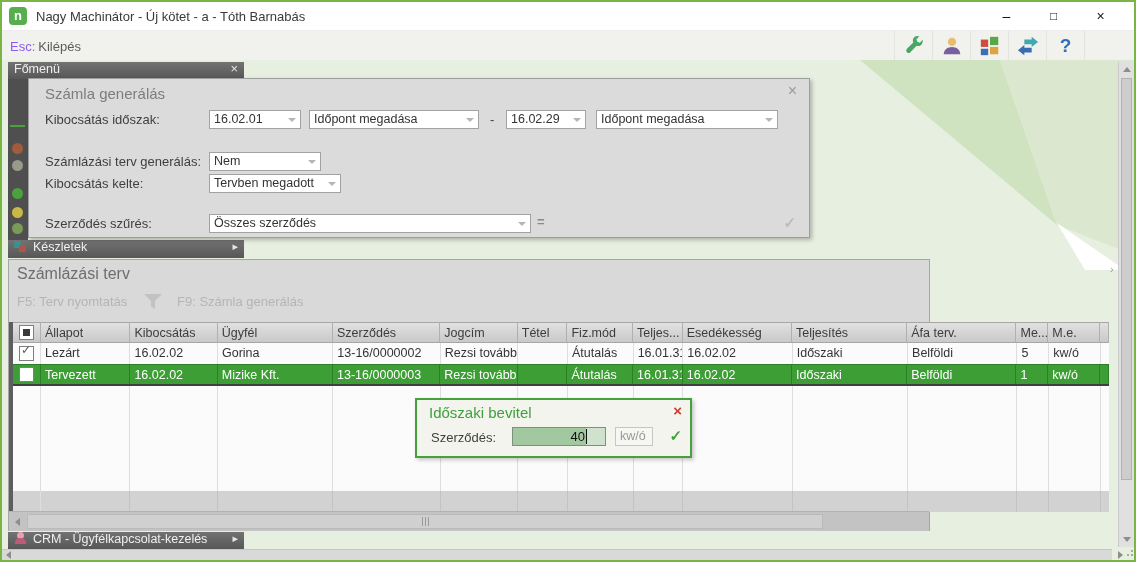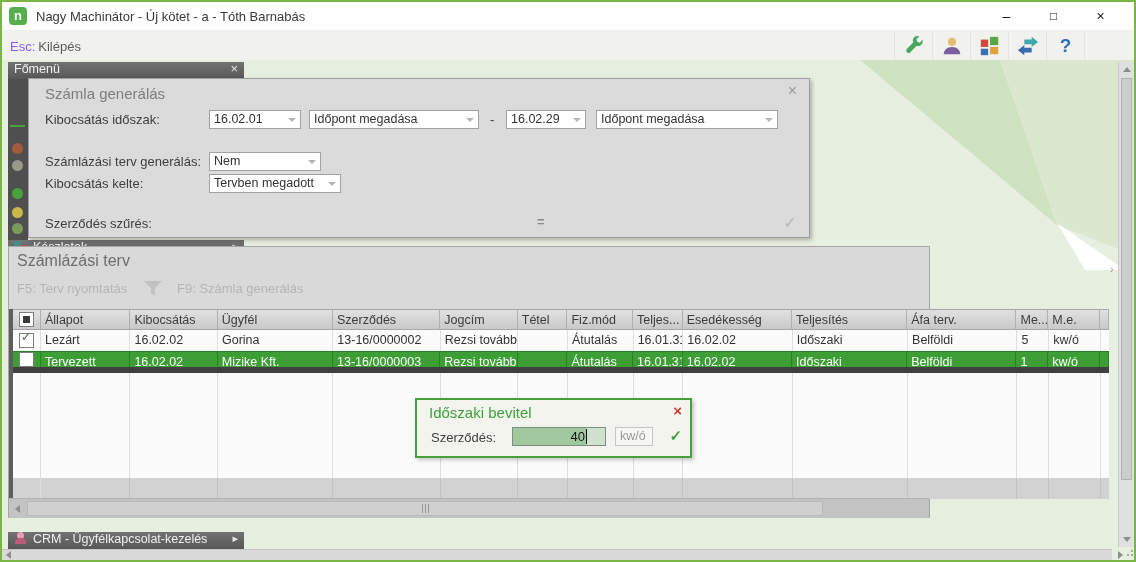--- a/index.html
+++ b/index.html
@@ -48,36 +48,36 @@
   .lbl{position:absolute;font-size:13px;color:#3f3f3f;white-space:nowrap}
   .dd{position:absolute;height:19px;background:#fff;border:1px solid #a2a2a2;box-sizing:border-box;font-size:12.5px;color:#333;line-height:17px;padding:0 16px 0 4px;overflow:hidden;white-space:nowrap}
   .dd-arrow{position:absolute;right:4px;top:7px;width:0;height:0;border:4px solid transparent;border-top-color:#b5b5b5;border-bottom:none}
   .sep{position:absolute;left:16px;top:112px;width:741px;display:flex;align-items:center;color:#8c8c8c;font-size:13px}
   .sep .l1{width:324px;height:1px;background:#929292;margin-right:8px}
   .sep .l2{flex:1;height:1px;background:#929292;margin-left:8px}
   .eq{position:absolute;left:508px;top:135px;color:#8a8a8a;font-weight:bold;font-size:13px}
   .dlg-ok{position:absolute;right:13px;bottom:5px;color:#bbb;font-size:15px;font-weight:bold}
 
   
-  .plan{position:absolute;left:6px;top:186px;width:922px;height:272px;background:#d9d9d9;border:1px solid #a5a5a5;box-sizing:border-box;z-index:2}
+  .plan{position:absolute;left:6px;top:199px;width:922px;height:272px;background:#d9d9d9;border:1px solid #a5a5a5;box-sizing:border-box;z-index:2}
   .plan-title{position:absolute;left:8px;top:5px;font-size:16px;color:#6e6e6e}
   .ptool{position:absolute;font-size:13px;color:#b5b5b5;white-space:nowrap}
   .funnel{position:absolute;left:134px;top:33px}
 
   .tbl{position:absolute;left:0;top:62px;width:1100px;border-left:4px solid #5e5e5e;box-sizing:border-box}
   .trow{display:flex;height:21px;box-sizing:border-box;background:#fbfbfb}
   .cell{box-sizing:border-box;border-right:1px solid #dedede;padding:0 4px;font-size:12.5px;line-height:20px;color:#333;white-space:nowrap;overflow:hidden}
   .thead{background:none}
   .thead .cell{background:linear-gradient(#e1e1e1,#c9c9c9);border-right:1px solid #b0b0b0;border-top:1px solid #a6a6a6;border-bottom:1px solid #a6a6a6;color:#3c3c3c}
   .cbcell{width:28px;display:flex;align-items:center;justify-content:center;border-right:1px solid #dedede;box-sizing:border-box;flex:0 0 auto}
   .thead .cbcell{background:linear-gradient(#e1e1e1,#c9c9c9);border-right:1px solid #b0b0b0;border-top:1px solid #a6a6a6;border-bottom:1px solid #a6a6a6}
   .chk{width:13px;height:13px;background:#fff;border:1px solid #7f7f7f;position:relative;box-sizing:content-box}
   .chk .sq{position:absolute;left:3px;top:3px;width:7px;height:7px;background:#3a3a3a}
   .chk .tick{position:absolute;left:1px;top:-4px;font-size:12px;color:#4a6b44}
-  .row-sel{background:#3d9e35;border-top:1px solid #2e7f27;border-bottom:6px solid #404040;height:22px}
+  .row-sel{background:#3d9e35;border-top:1px solid #2e7f27;border-bottom:2px solid #404040;height:22px}
   .row-sel .cell{color:#fff;border-right:1px solid rgba(15,75,10,.38)}
   .row-sel .cbcell{border-right:1px solid rgba(15,75,10,.38)}
   .gband{background:#d2d2d2}
   .gband .cell{border-right-color:#c3c3c3}
   .cw0{width:90px}.cw1{width:88px}.cw2{width:116px}.cw3{width:108px}.cw4{width:78px}.cw5{width:50px}.cw6{width:66px}.cw7{width:50px}.cw8{width:110px}.cw9{width:116px}.cw10{width:110px}.cw11{width:32px}.cw12{width:52px}.cfill{flex:1 1 auto;border-right:none}
 
   .pscroll{position:absolute;left:0;right:0;top:251px;height:19px;background:#c3c3c3;border-top:1px solid #b2b2b2}
   .psthumb{position:absolute;left:18px;width:794px;top:2px;bottom:2px;background:#d0d0d0;border:1px solid #bababa;display:flex;align-items:center;justify-content:center;gap:2px}
   .gripbar{width:1px;height:9px;background:#9a9a9a}
 
@@ -193,20 +193,21 @@
       <div class="dd" style="left:567px;top:31px;width:182px"><span>Időpont megadása</span><i class="dd-arrow"></i></div>
 
       <div class="lbl" style="left:16px;top:75px">Számlázási terv generálás:</div>
       <div class="dd" style="left:180px;top:73px;width:112px"><span>Nem</span><i class="dd-arrow"></i></div>
 
       <div class="lbl" style="left:16px;top:97px">Kibocsátás kelte:</div>
       <div class="dd" style="left:180px;top:95px;width:132px"><span>Tervben megadott</span><i class="dd-arrow"></i></div>
 
 
       <div class="lbl" style="left:16px;top:137px">Szerződés szűrés:</div>
+      <div class="dd" style="left:180px;top:135px;width:322px"><span>Összes szerződés</span><i class="dd-arrow"></i></div>
       <div class="eq">=</div>
       <div class="dlg-ok">✓</div>
     </div>
 
     <div class="darkbar" style="left:6px;top:180px;width:236px;height:18px">
       <span class="bar-ico">
           <span class="cube1"></span>
           <span class="cube2"></span>
         </span>
       <span>Készletek</span>

